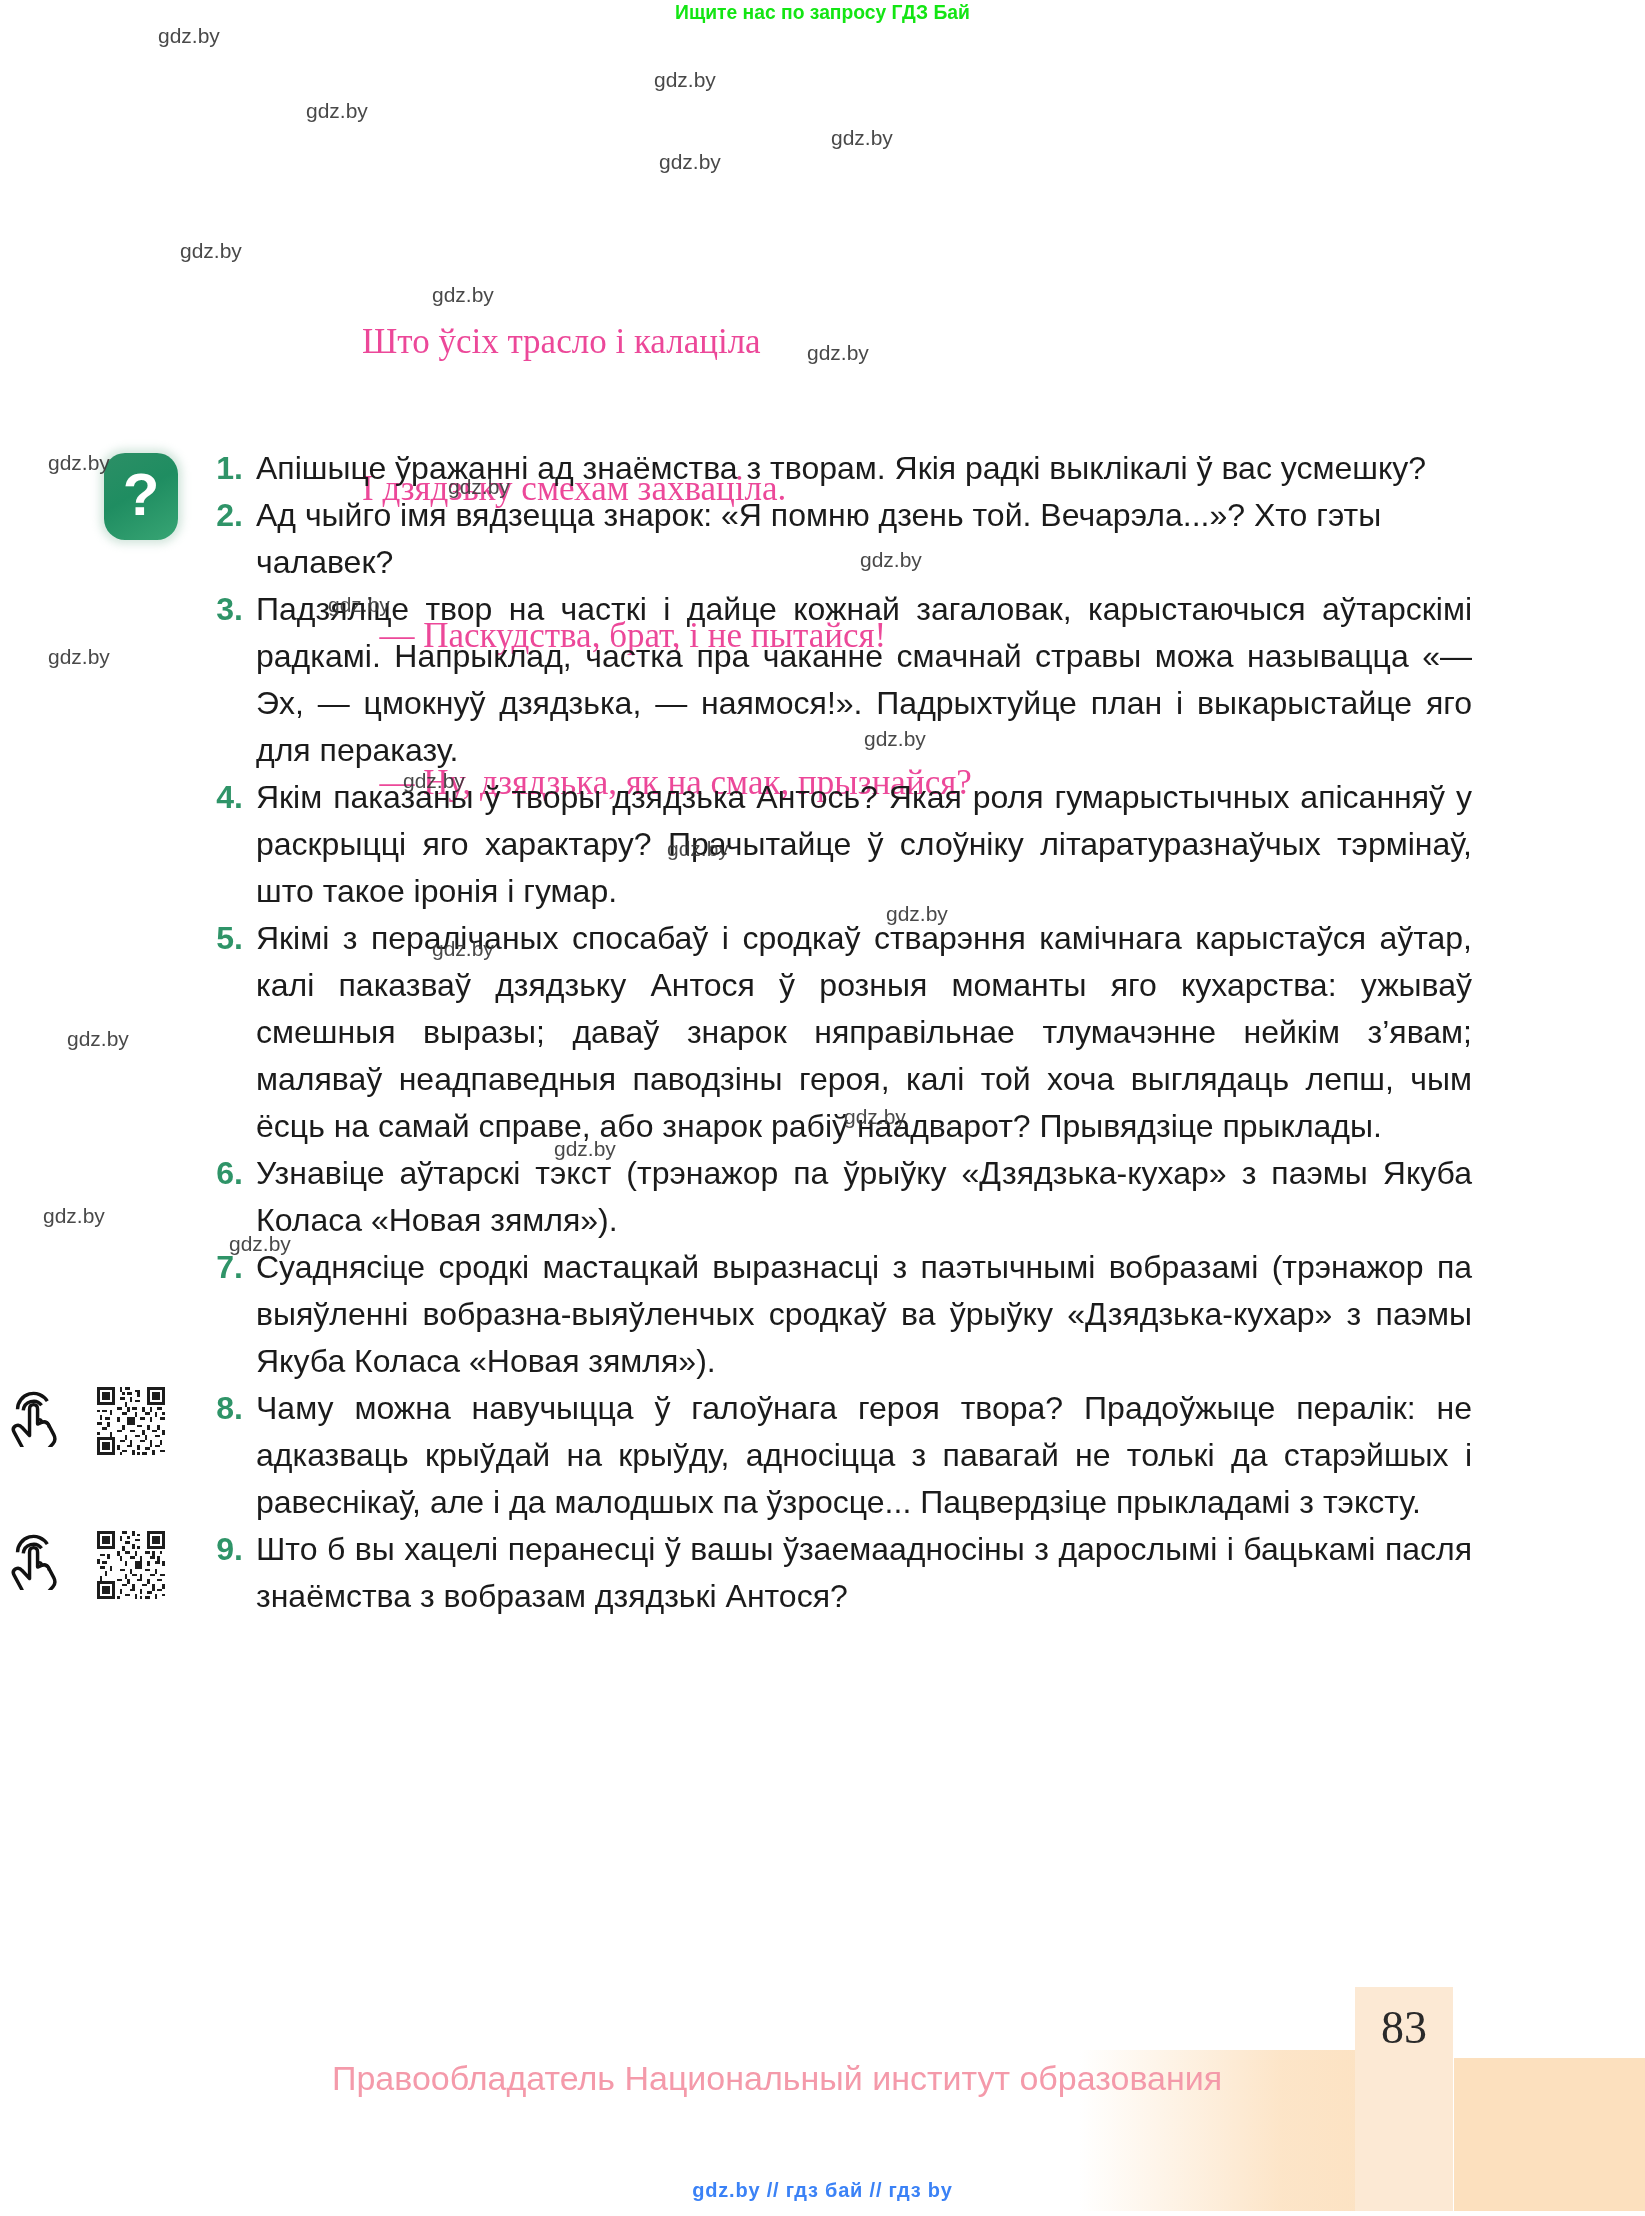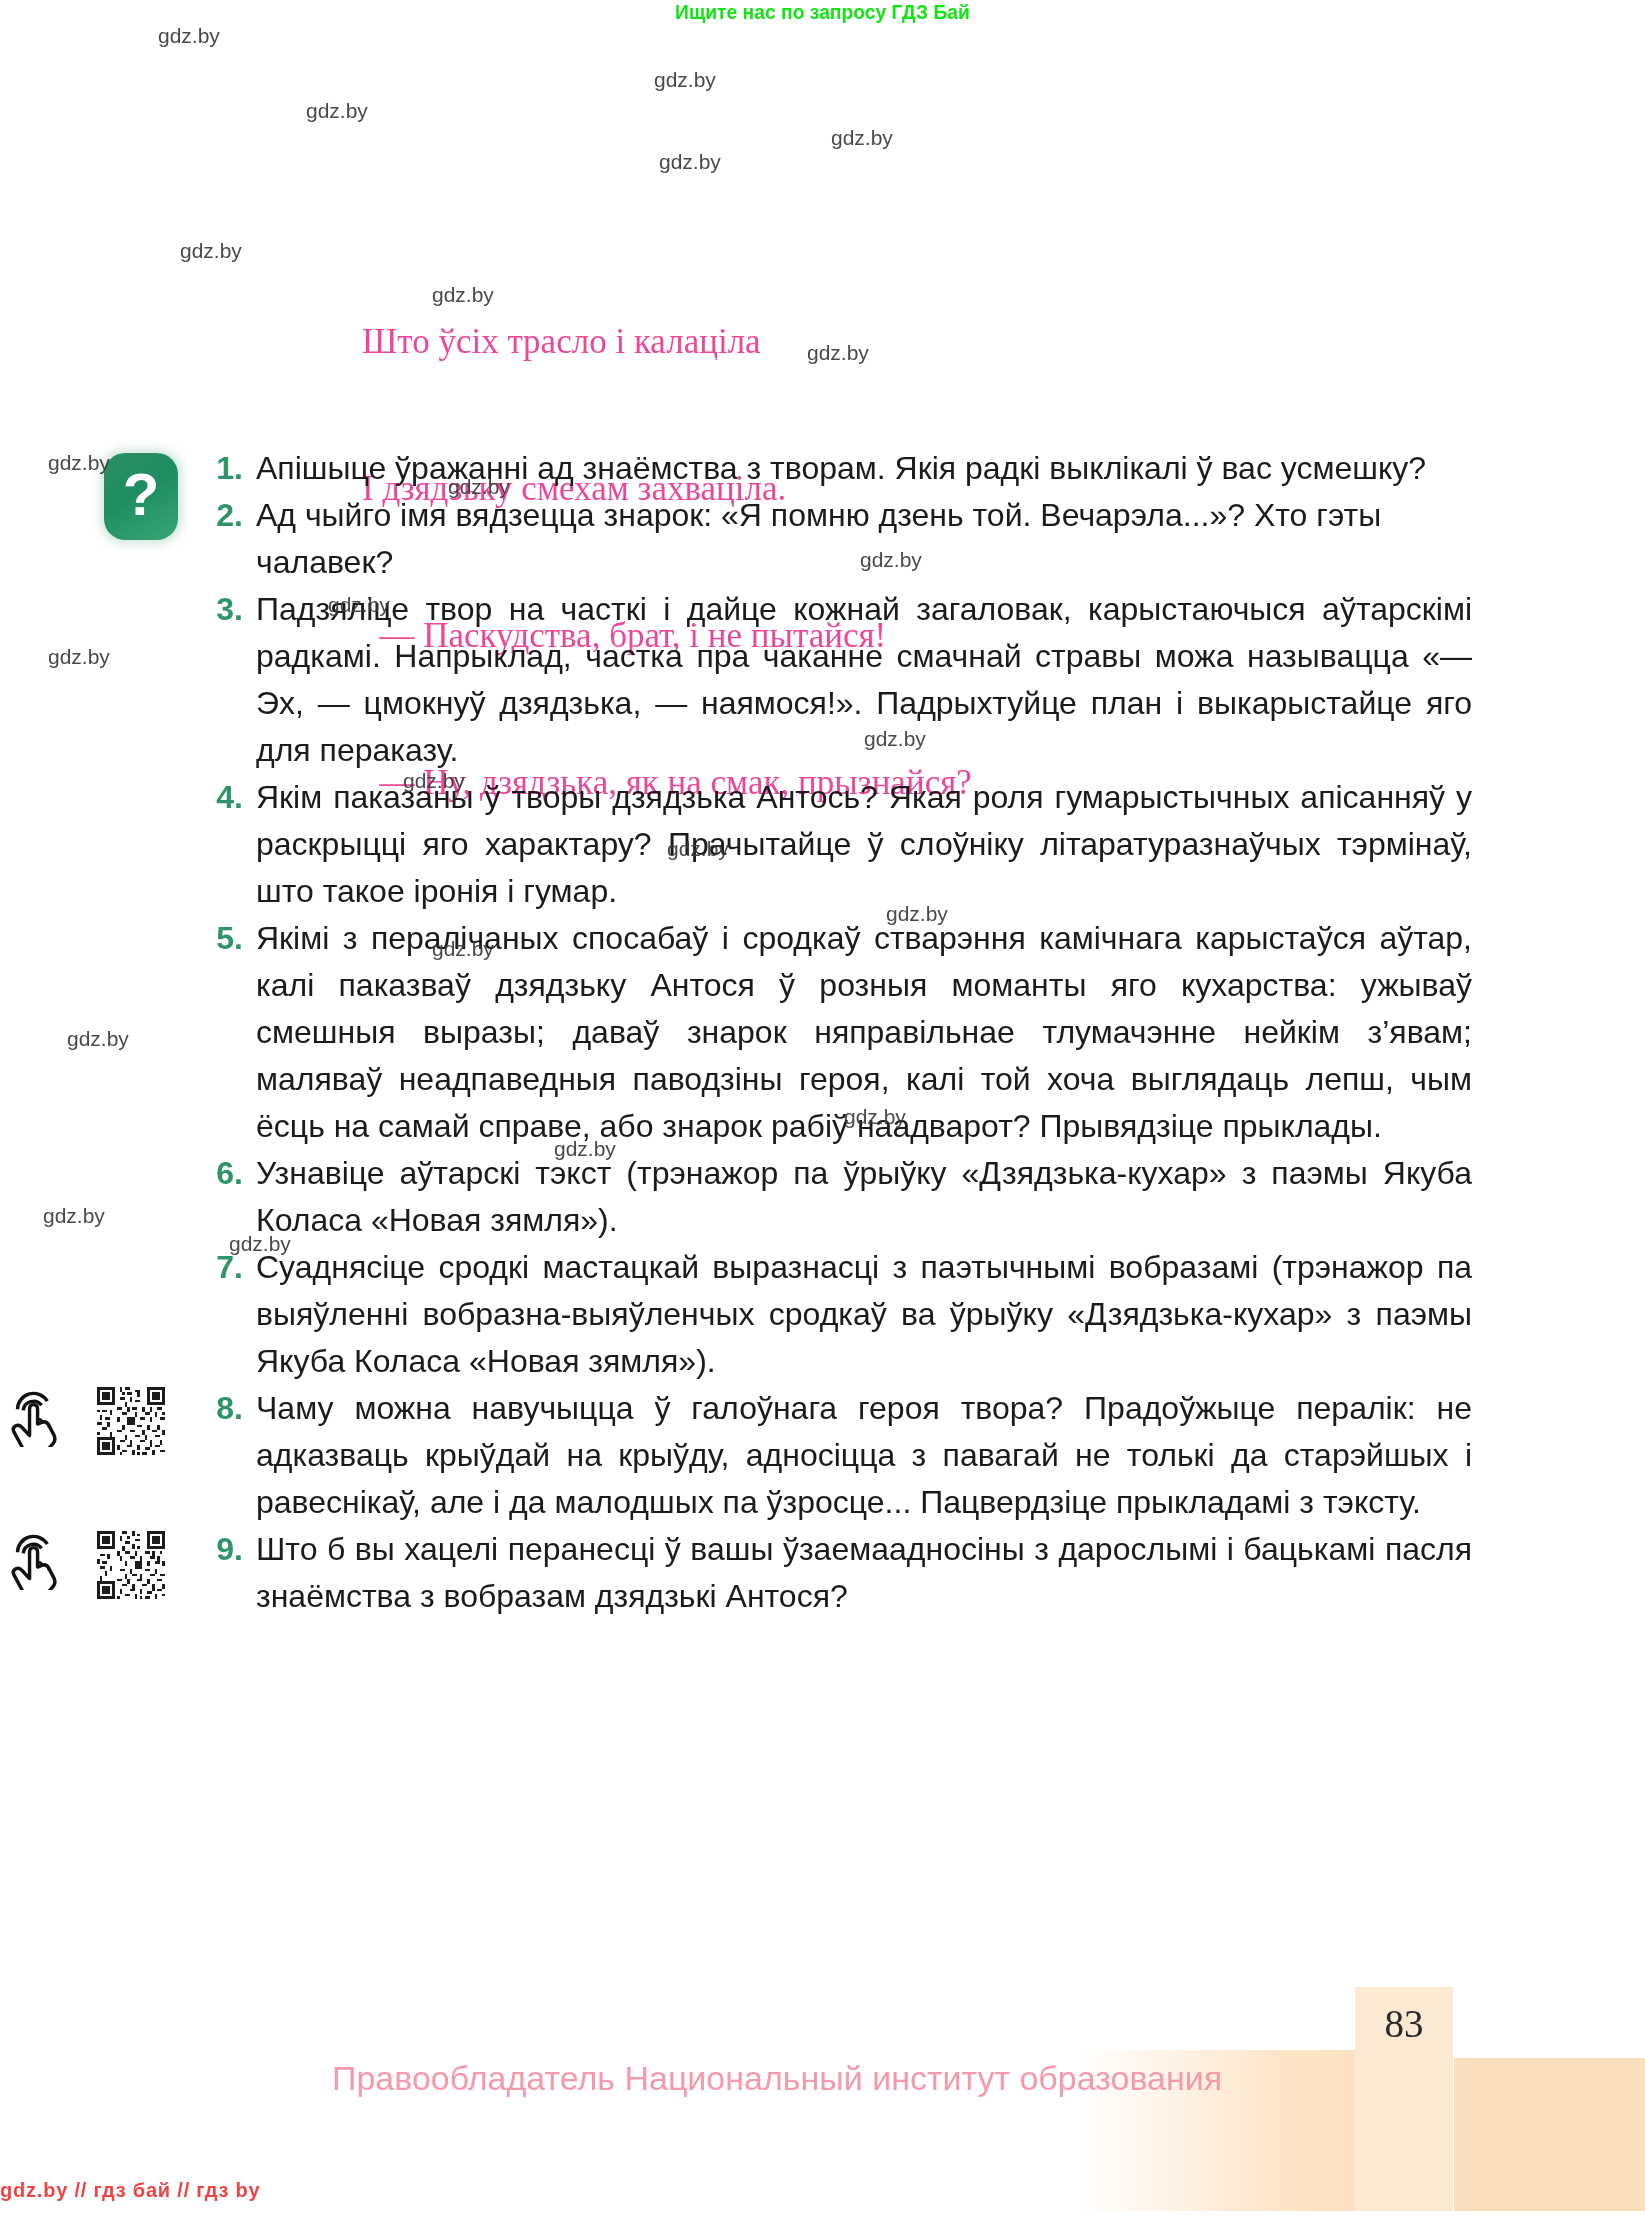--- a/index.html
+++ b/index.html
@@ -158,21 +158,21 @@
   .qr svg { width: 100%; height: 100%; display: block; }
 
   
   .page-number {
     position: absolute;
     left: 1355px;
     top: 2001px;
     width: 98px;
     text-align: center;
     font-family: "Liberation Serif", serif;
-    font-size: 39px;
+    font-size: 46px;
     color: #2a2a2a;
     z-index: 4;
   }
 
   
   .copyright {
     position: absolute;
     left: 286px;
     top: 2059px;
     font-family: "Liberation Sans", sans-serif;
@@ -182,23 +182,24 @@
     z-index: 4;
     margin-left: 46px;
   }
 
   
   .footer-links {
     position: absolute;
     left: 0;
     top: 2179px;
     width: 100%;
+    text-align: center;
     font-family: "Liberation Sans", sans-serif;
     font-size: 20px;
-    color: #ef4444;
+    color: #3b82f6;
     font-weight: bold;
     letter-spacing: 0.8px;
   }
 
   
   .wm {
     position: absolute;
     font-family: "Liberation Sans", sans-serif;
     font-size: 21px;
     color: #3a3a3a;

